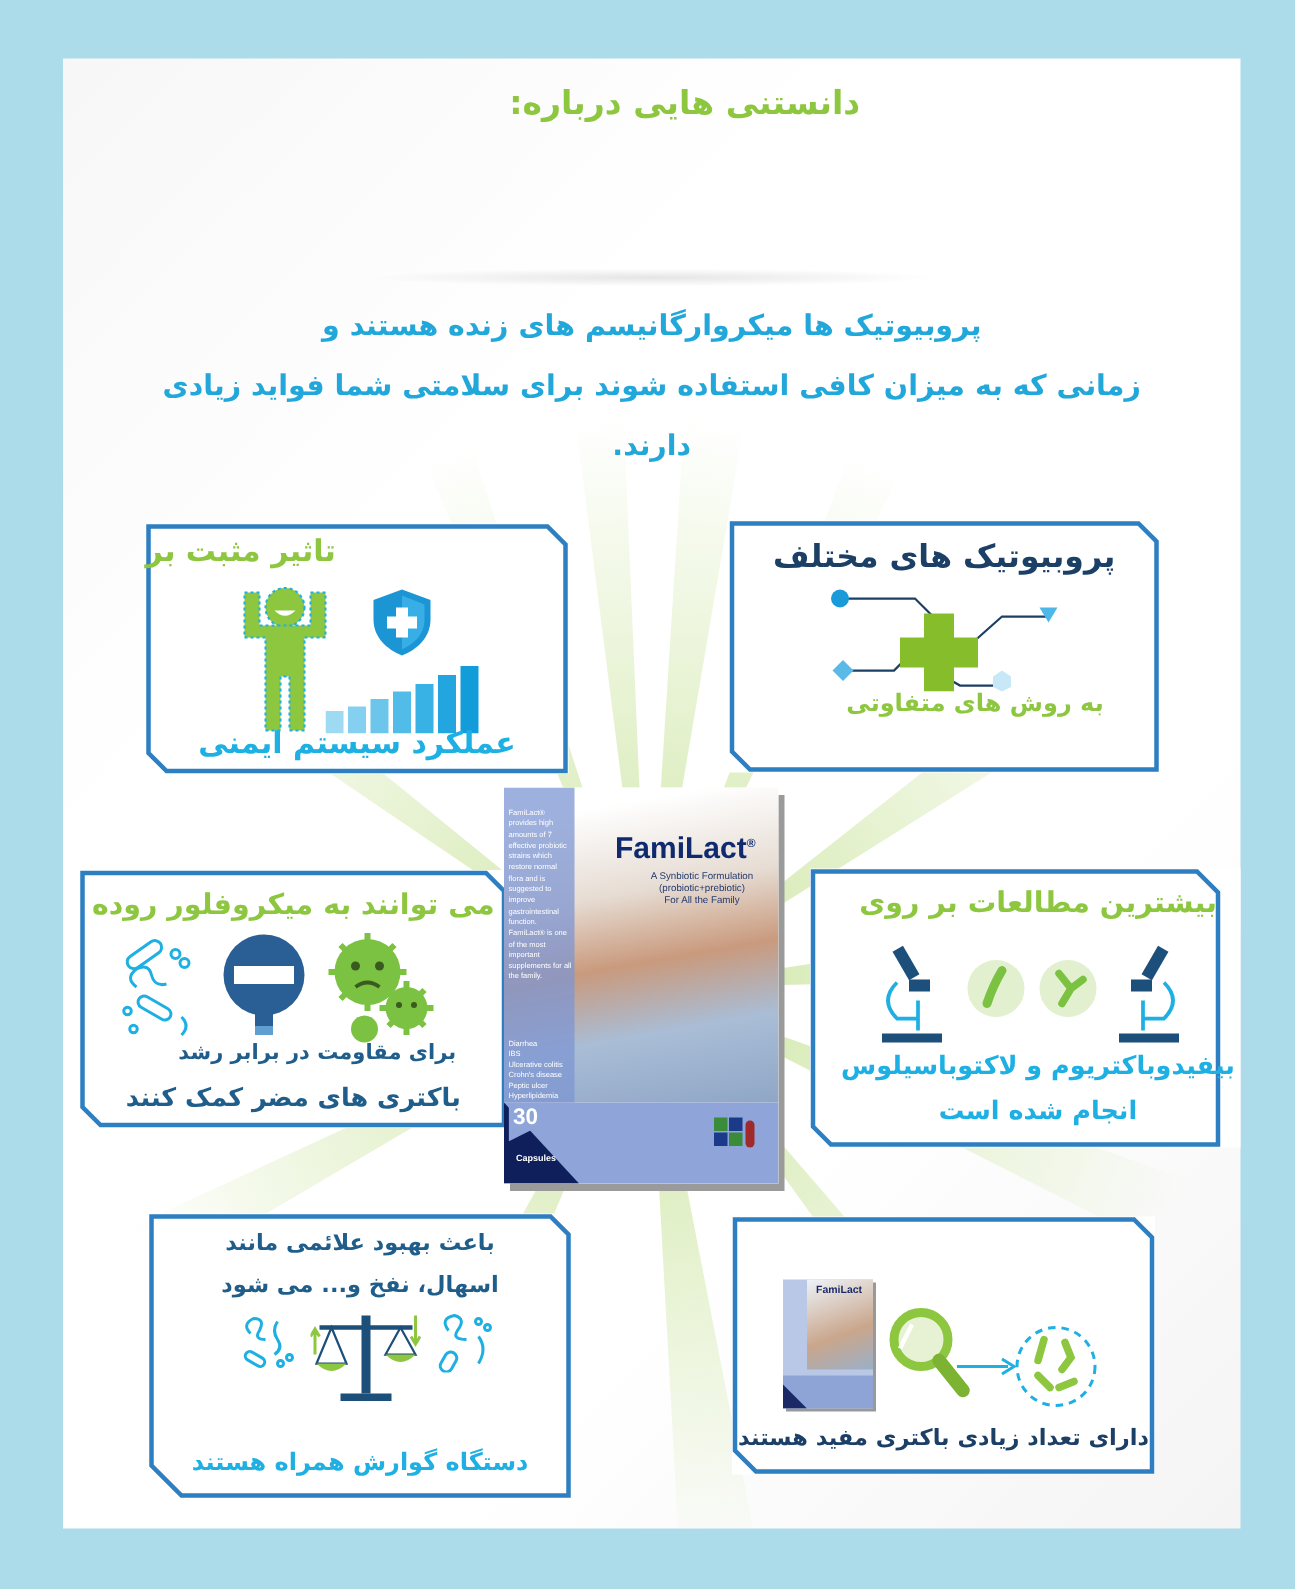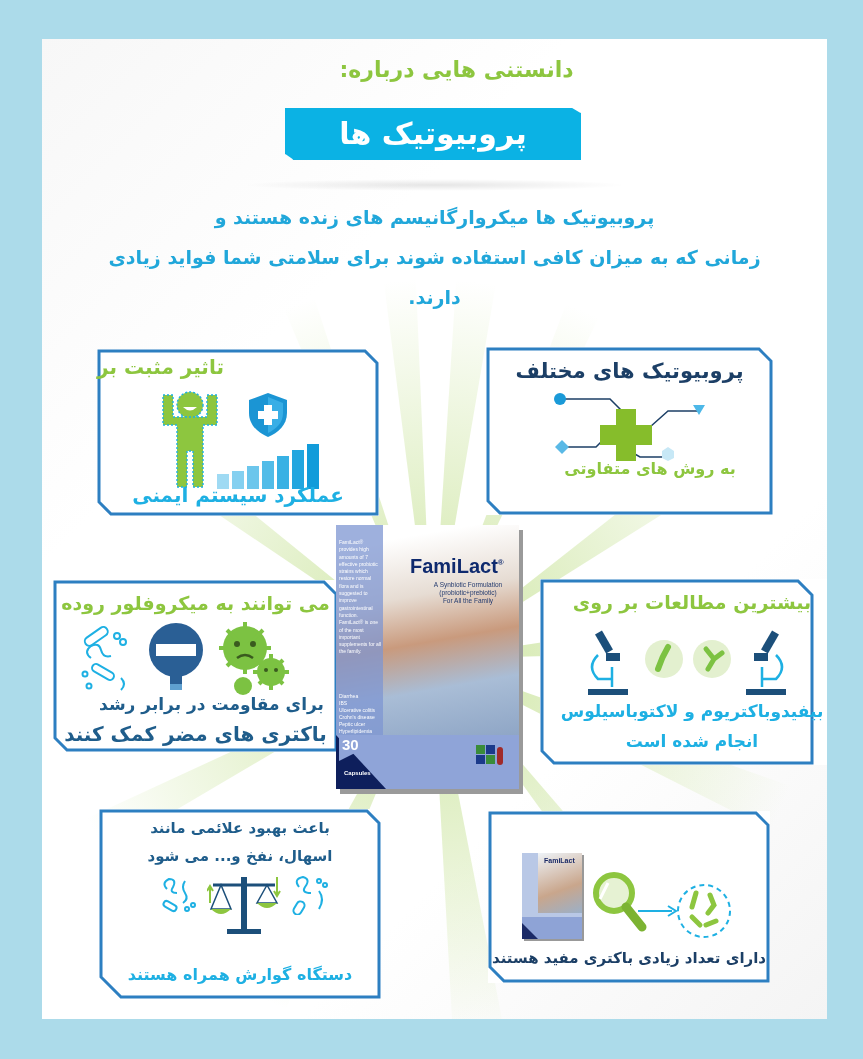--- a/index.html
+++ b/index.html
@@ -45,23 +45,20 @@
       <polygon points="390,620 460,980 410,980"></polygon>
       <polygon points="390,620 240,980 190,980"></polygon>
       <polygon points="390,620 0,850 0,800"></polygon>
       <polygon points="390,620 0,640 0,590"></polygon>
       <polygon points="390,620 50,390 70,360"></polygon>
       <polygon points="390,620 200,170 240,160"></polygon>
     </g>
   </svg>
 
   <div class="abs rtl subtitle">دانستنی هایی درباره:</div>
-  <div class="abs banner">
-    <span>پروبیوتیک ها</span>
-  </div>
   <div class="abs shadowline"></div>
 
   <div class="abs rtl intro" style="top:158px;">پروبیوتیک ها میکروارگانیسم های زنده  هستند و</div>
   <div class="abs rtl intro" style="top:198px;">زمانی که به میزان کافی استفاده شوند  برای سلامتی شما فواید زیادی دارند.</div>
 
   <div class="box" style="left:55px;top:310px;width:282px;height:167px;">
     <svg class="frame" width="282" height="167">
       <polygon points="2,2 268,2 280,14 280,165 14,165 2,153" fill="#fff" stroke="#2d7fc1" stroke-width="3"></polygon>
     </svg>
     <div class="t green" style="top:6px;font-size:20px;padding-right:16px;text-align:left;">تاثیر مثبت بر</div>
@@ -145,22 +142,22 @@
         <path d="M58 34 V70 M40 52 H76 M46 40 L70 64 M70 40 L46 64"></path>
       </g>
       <g fill="#3a5a1f">
         <circle cx="24" cy="24" r="3"></circle>
           <circle cx="40" cy="24" r="3"></circle>
         <circle cx="53" cy="50" r="2"></circle>
           <circle cx="63" cy="50" r="2"></circle>
       </g>
       <path d="M24 38 q8 -6 16 0" stroke="#3a5a1f" stroke-width="2.5" fill="none"></path>
     </svg>
-    <div class="t navy" style="top:114px;font-size:17px;margin-left:32px;">برای مقاومت در برابر رشد</div>
-    <div class="t navy" style="top:142px;font-size:20px;">باکتری های مضر کمک کنند</div>
+    <div class="t navy" style="top:114px;font-size:14px;margin-left:32px;">برای مقاومت در برابر رشد</div>
+    <div class="t navy" style="top:142px;font-size:17px;">باکتری های مضر کمک کنند</div>
   </div>
 
   <div class="box" style="left:498px;top:540px;width:304px;height:186px;">
     <svg class="frame" width="274" height="186">
       <polygon points="2,2 258,2 272,16 272,184 14,184 2,172" fill="#fff" stroke="#2d7fc1" stroke-width="3"></polygon>
     </svg>
     <div class="t green" style="top:12px;font-size:19px;">بیشترین مطالعات بر روی</div>
     <svg class="abs" style="left:42px;top:48px;" width="52" height="70" viewBox="0 0 52 70">
       <g fill="none" stroke="#1eb0e3" stroke-width="2.5">
         <path d="M16 28 q-12 12 0 24 h14"></path>

